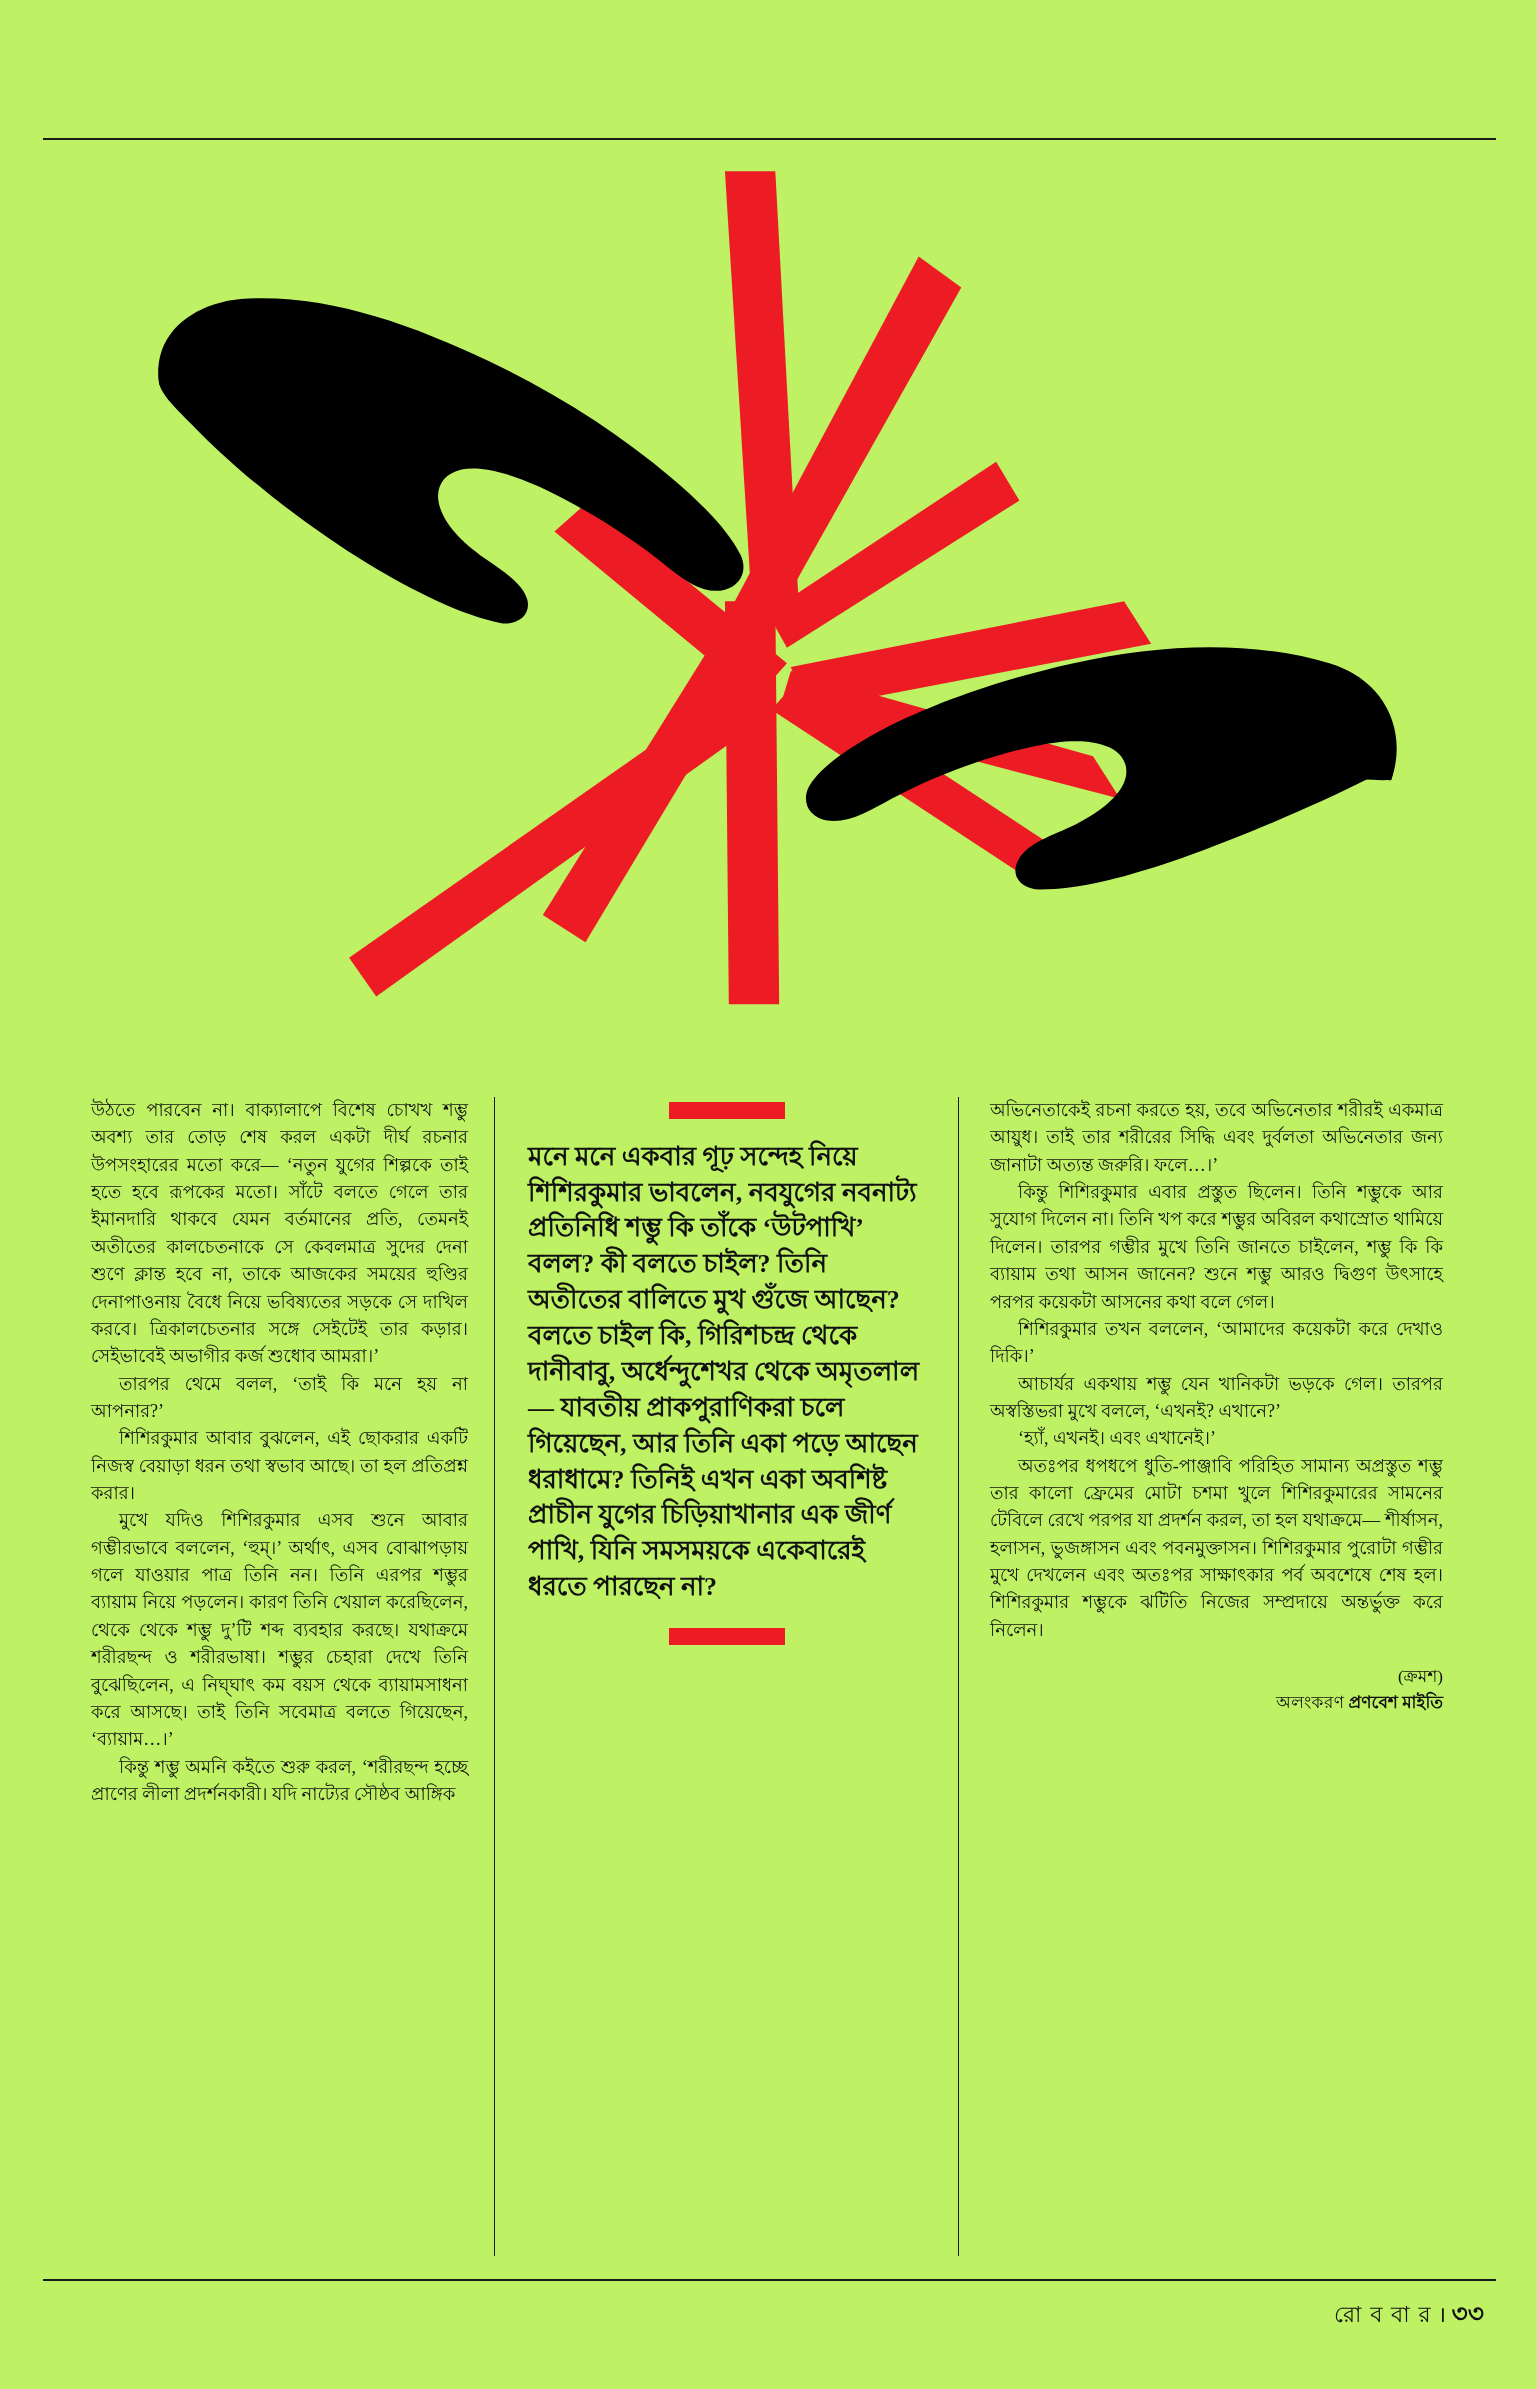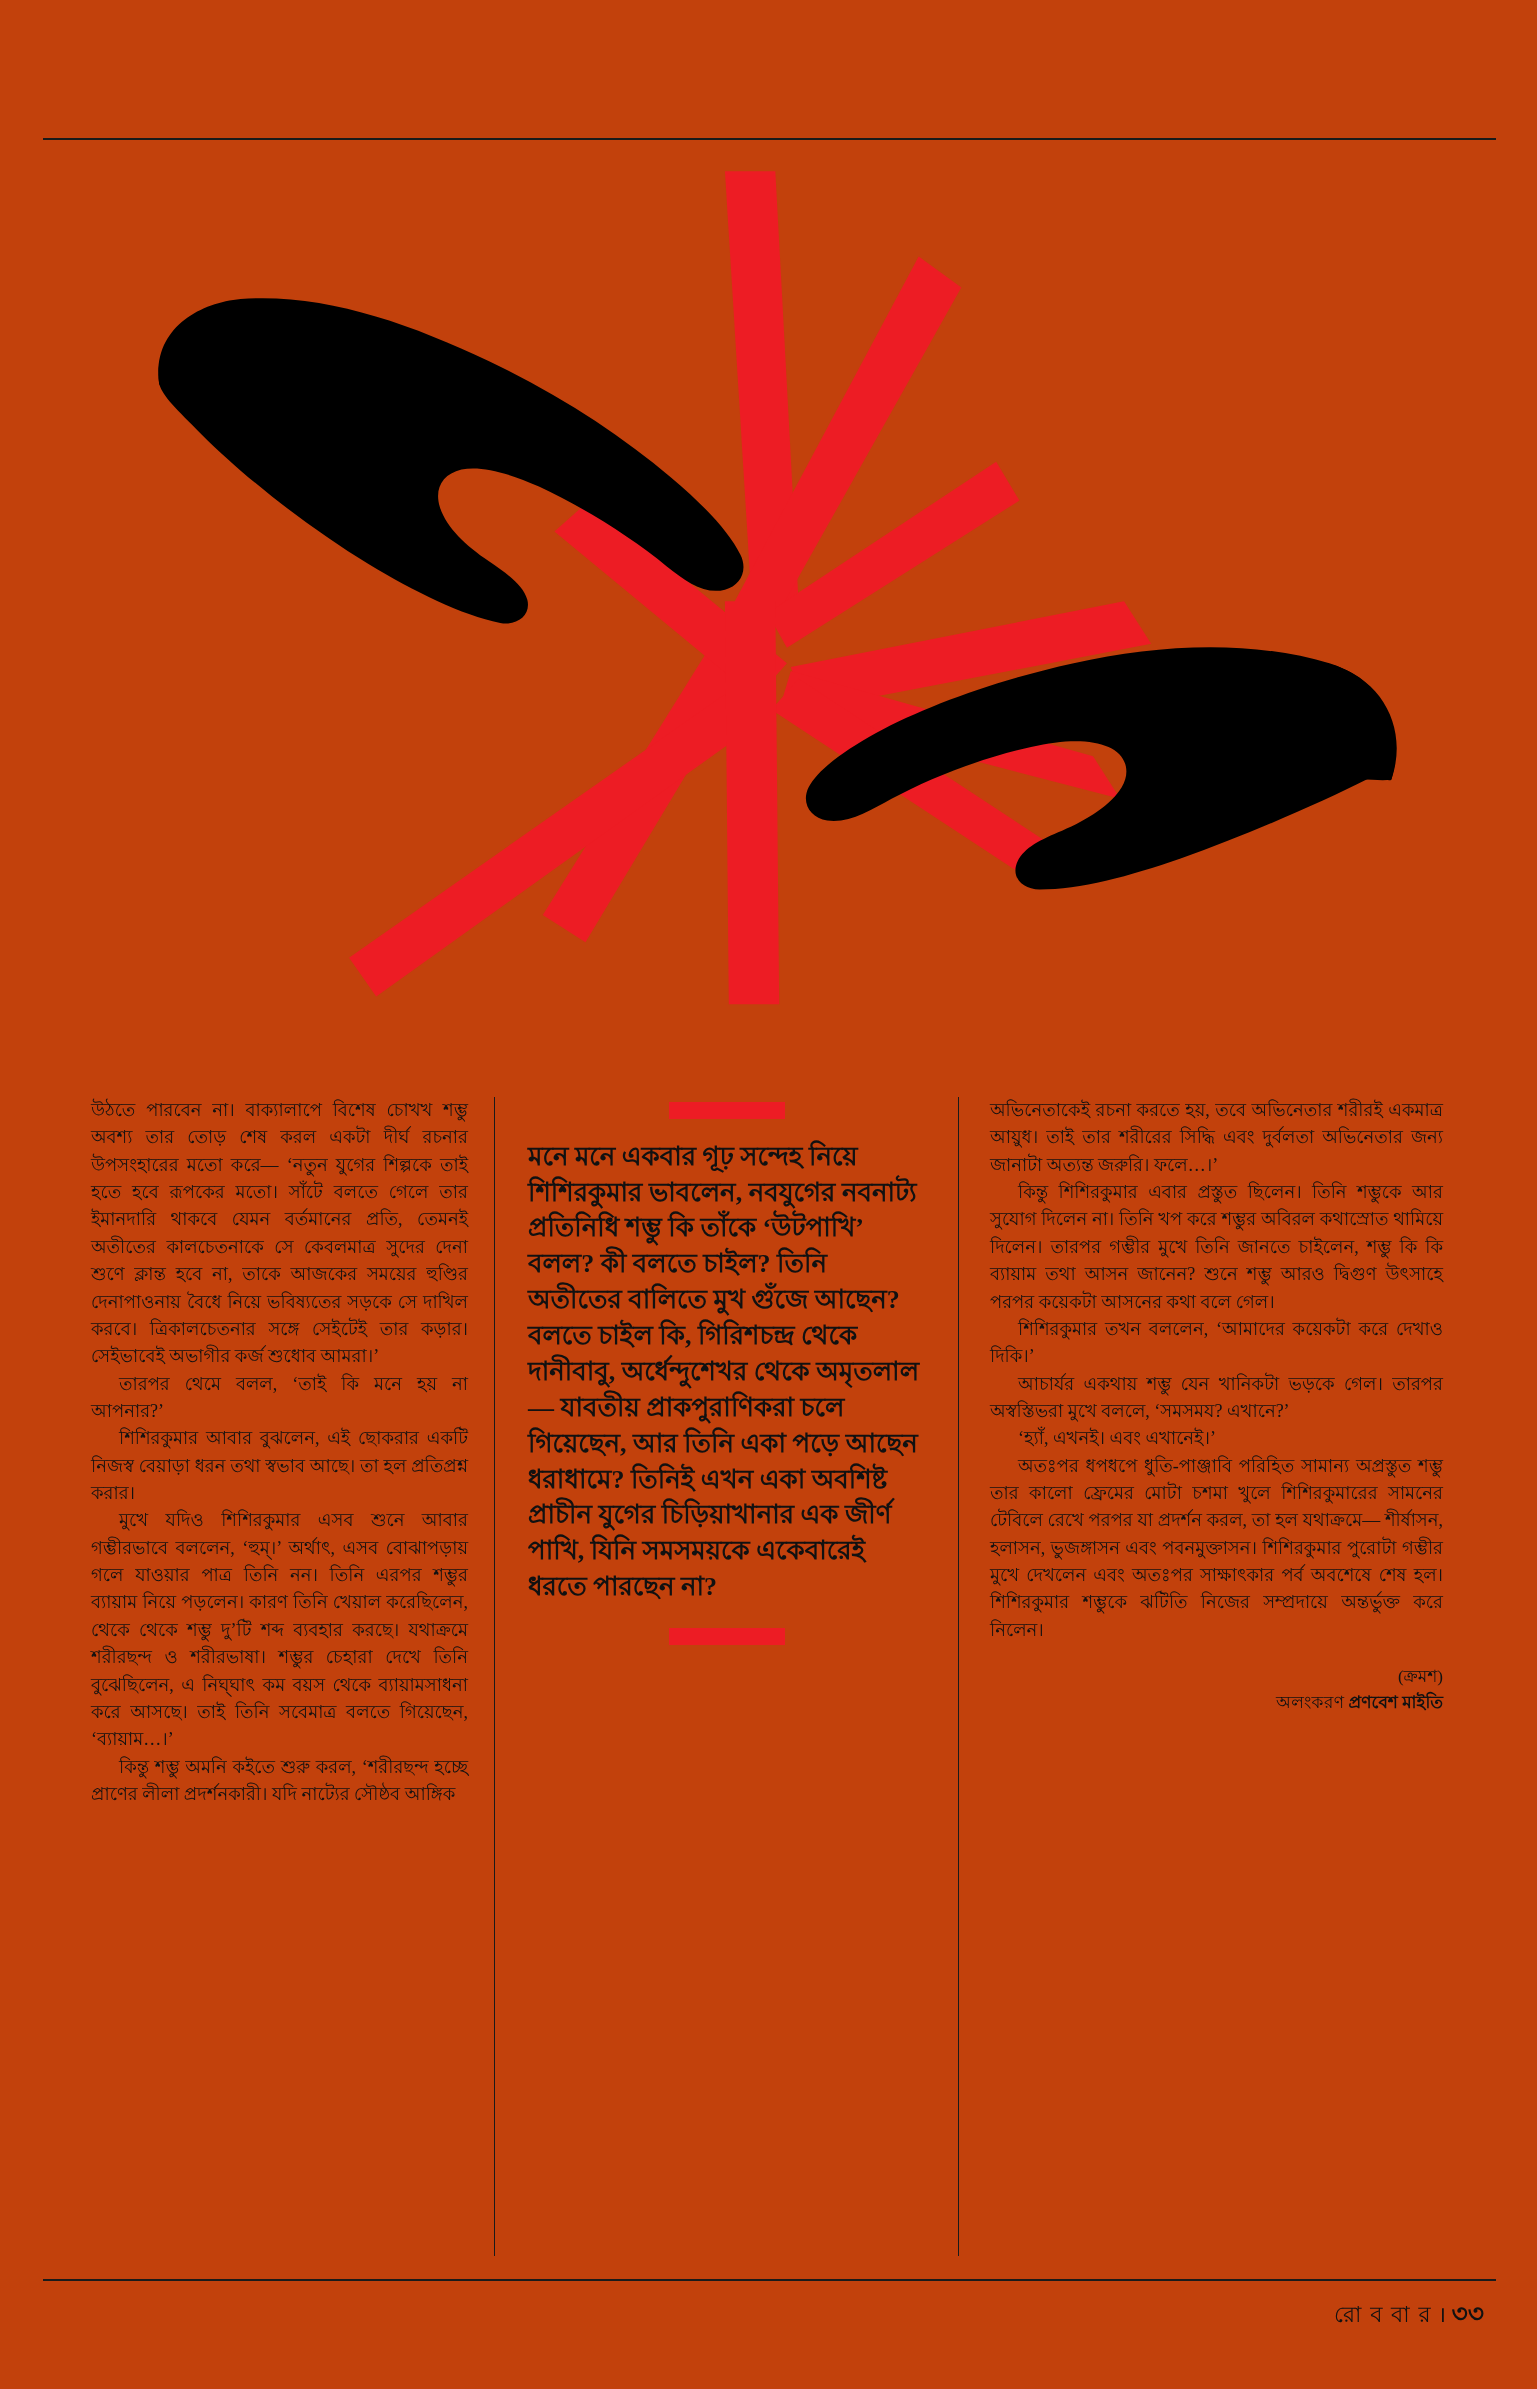--- a/index.html
+++ b/index.html
@@ -8,21 +8,21 @@
     background: #ffffff;
   }
   body {
     font-family: "Liberation Serif", "DejaVu Serif", serif;
   }
   .page {
     position: relative;
     width: 1538px;
     height: 2389px;
     margin: 0 auto;
-    background: #c2410c;
+    background: #bef264;
     overflow: hidden;
     box-sizing: border-box;
   }
   
   .top-rule {
     position: absolute;
     left: 43px;
     top: 138px;
     width: 1453px;
     height: 2.3px;
@@ -215,21 +215,21 @@
         <p>মনে মনে একবার গূঢ় সন্দেহ নিয়ে শিশিরকুমার ভাবলেন, নবযুগের নবনাট্য প্রতিনিধি শম্ভু কি তাঁকে ‘উটপাখি’ বলল? কী বলতে চাইল? তিনি অতীতের বালিতে মুখ গুঁজে আছেন? বলতে চাইল কি, গিরিশচন্দ্র থেকে দানীবাবু, অর্ধেন্দুশেখর থেকে অমৃতলাল— যাবতীয় প্রাকপুরাণিকরা চলে গিয়েছেন, আর তিনি একা পড়ে আছেন ধরাধামে? তিনিই এখন একা অবশিষ্ট প্রাচীন যুগের চিড়িয়াখানার এক জীর্ণ পাখি, যিনি সমসময়কে একেবারেই ধরতে পারছেন না?</p>
       </div>
       <div class="pq-bar bottom"></div>
     </div>
 
     <div class="col col-right">
       <div class="body-text">
         <p>অভিনেতাকেই রচনা করতে হয়, তবে অভিনেতার শরীরই একমাত্র আয়ুধ। তাই তার শরীরের সিদ্ধি এবং দুর্বলতা অভিনেতার জন্য জানাটা অত্যন্ত জরুরি। ফলে…।’</p>
         <p class="indent">কিন্তু শিশিরকুমার এবার প্রস্তুত ছিলেন। তিনি শম্ভুকে আর সুযোগ দিলেন না। তিনি খপ করে শম্ভুর অবিরল কথাস্রোত থামিয়ে দিলেন। তারপর গম্ভীর মুখে তিনি জানতে চাইলেন, শম্ভু কি কি ব্যায়াম তথা আসন জানেন? শুনে শম্ভু আরও দ্বিগুণ উৎসাহে পরপর কয়েকটা আসনের কথা বলে গেল।</p>
         <p class="indent">শিশিরকুমার তখন বললেন, ‘আমাদের কয়েকটা করে দেখাও দিকি।’</p>
-        <p class="indent">আচার্যর একথায় শম্ভু যেন খানিকটা ভড়কে গেল। তারপর অস্বস্তিভরা মুখে বললে, ‘সমসময? এখানে?’</p>
+        <p class="indent">আচার্যর একথায় শম্ভু যেন খানিকটা ভড়কে গেল। তারপর অস্বস্তিভরা মুখে বললে, ‘এখনই? এখানে?’</p>
         <p class="indent">‘হ্যাঁ, এখনই। এবং এখানেই।’</p>
         <p class="indent">অতঃপর ধপধপে ধুতি-পাঞ্জাবি পরিহিত সামান্য অপ্রস্তুত শম্ভু তার কালো ফ্রেমের মোটা চশমা খুলে শিশিরকুমারের সামনের টেবিলে রেখে পরপর যা প্রদর্শন করল, তা হল যথাক্রমে— শীর্ষাসন, হলাসন, ভুজঙ্গাসন এবং পবনমুক্তাসন। শিশিরকুমার পুরোটা গম্ভীর মুখে দেখলেন এবং অতঃপর সাক্ষাৎকার পর্ব অবশেষে শেষ হল। শিশিরকুমার শম্ভুকে ঝটিতি নিজের সম্প্রদায়ে অন্তর্ভুক্ত করে নিলেন।</p>
       </div>
       <div class="credits">
         <div class="line1">(ক্রমশ)</div>
         <div class="line2">
           <span class="lbl">অলংকরণ</span>
           <span class="nm">প্রণবেশ মাইতি</span>
         </div>
       </div>

